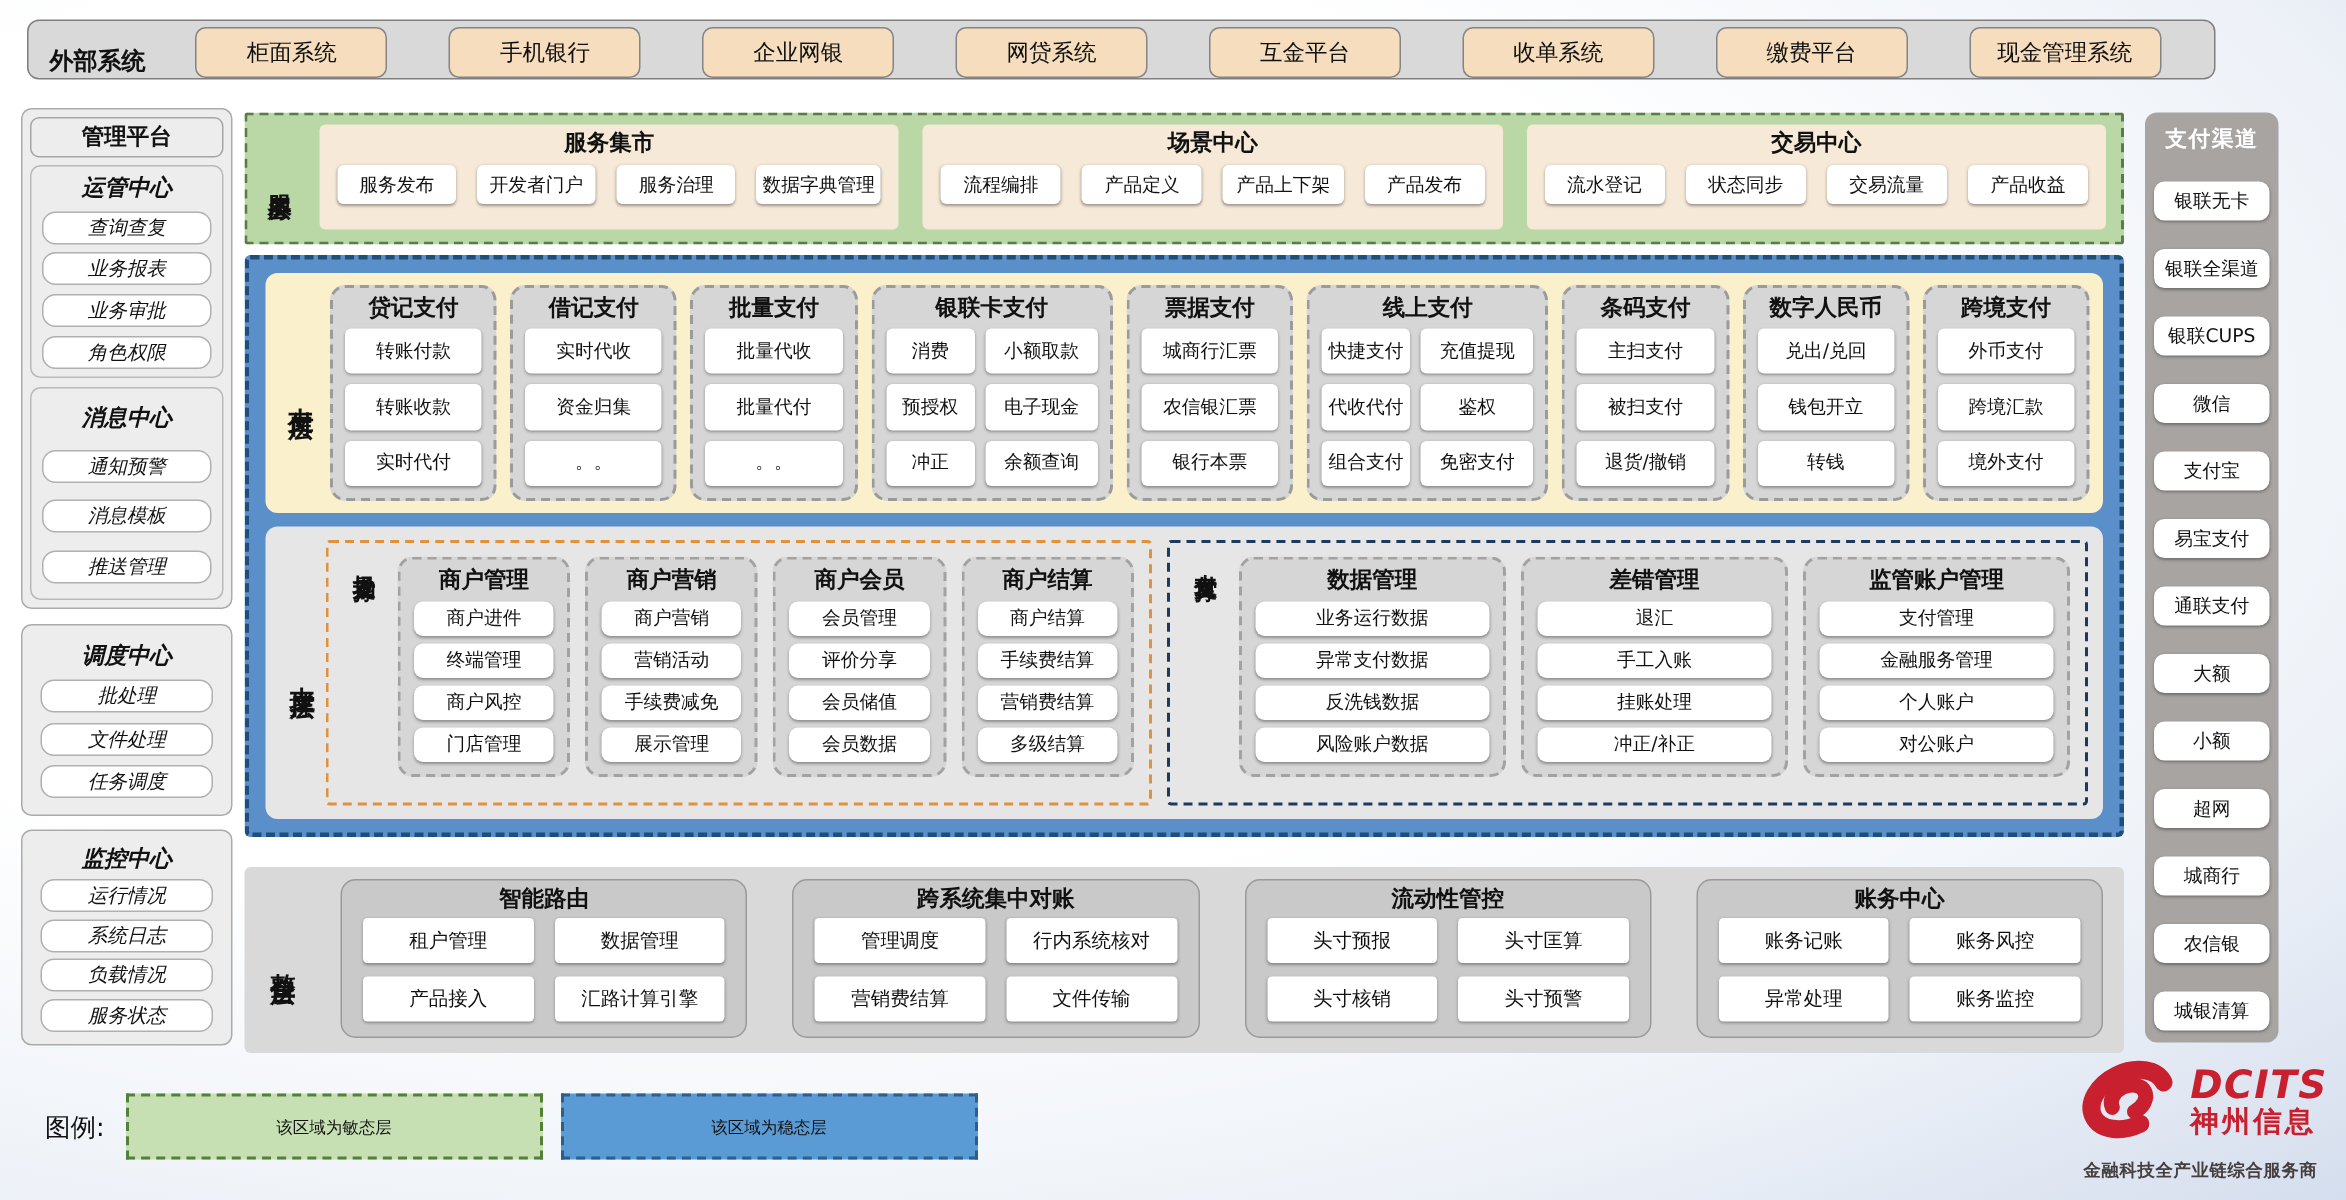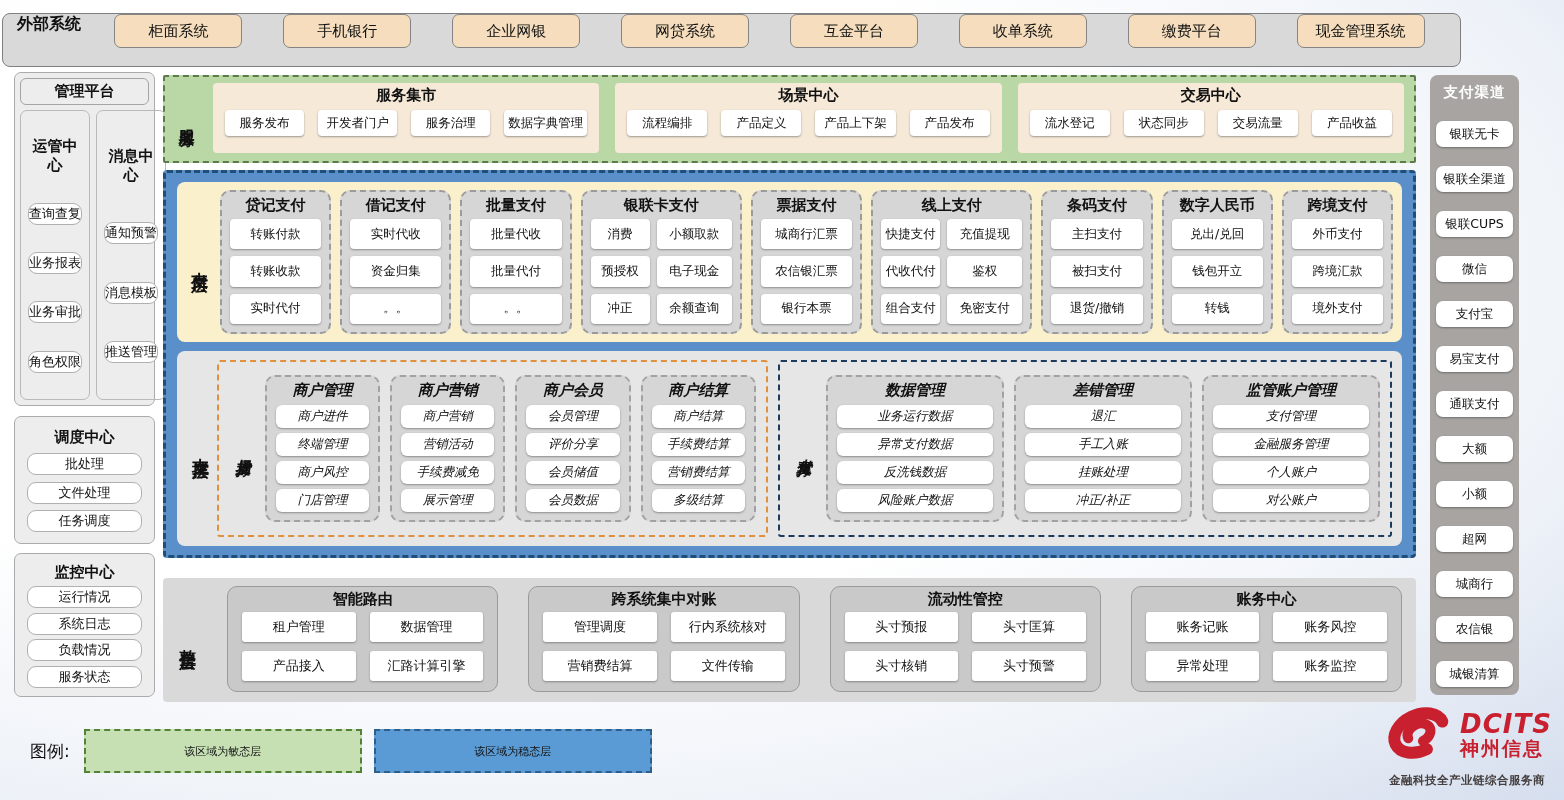--- a/index.html
+++ b/index.html
@@ -21,23 +21,23 @@
   }
   .wchip {
     background:#ffffff; border-radius:4px;
     box-shadow:0 1px 2px rgba(70,70,70,.5);
     display:flex; align-items:center; justify-content:center;
     font-size:13px; white-space:nowrap; padding:0 4px;
   }
 
   
   .top-bar {
-    position:absolute; left:2px; top:13px; width:1459px; height:54px;
+    position:absolute; left:18px; top:13px; width:1459px; height:40px;
     background:#d9d9d9; border:1px solid #7f7f7f; border-radius:8px;
-    display:flex; align-items:flex-start; padding:0 20px 0 14px; gap:12px;
+    display:flex; align-items:flex-end; padding:0 20px 0 14px; gap:12px;
   }
   .top-bar-label { font-weight:700; font-size:16px; white-space:nowrap; margin-right:6px; }
   .top-bar-items { flex:1; display:flex; justify-content:space-around; align-items:center; gap:10px; }
   .chip-tan {
     width:128px; height:34px; background:#f5ddbd;
     border:1px solid #848484; border-radius:7px;
     display:flex; align-items:center; justify-content:center;
     font-size:15px; white-space:nowrap;
   }
 
@@ -48,21 +48,21 @@
     display:flex; flex-direction:column; padding:5px 5px; gap:5px;
   }
   #mp-panel-a { top:72px; height:334px; }
   #mp-panel-b { top:416px; height:128px; }
   #mp-panel-c { top:553px; height:144px; }
   .side-title {
     border:1px solid #a5a5a5; border-radius:6px;
     font-weight:700; font-size:15px; text-align:center;
     padding:3px 0; flex:none;
   }
-  .side-groups { flex:1; display:flex; gap:6px; }
+  .side-groups { flex:1; display:flex; flex-direction:column; gap:6px;font-style:italic; }
   .side-group {
     flex:1; display:flex; flex-direction:column;
     justify-content:space-evenly; padding:3px 7px; gap:4px;
   }
   .side-group.bordered { border:1px solid #b9b9b9; border-radius:7px; }
   .side-group-title { font-weight:700; font-size:15px; text-align:center; }
   .side-chip {
     background:#fff; border:1px solid #b0b0b0; border-radius:9px;
     height:22px; display:flex; align-items:center; justify-content:center;
     font-size:13px; white-space:nowrap;
@@ -108,21 +108,21 @@
   .pay-col-body.two { grid-template-columns:44fr 56fr;text-align:right; }
   .pay-chip { font-size:12.5px; }
 
   
   .sup-panel {
     flex:1; background:#e6e6e6; border-radius:8px;
     display:flex; align-items:stretch; padding:9px 10px; gap:4px;
   }
   .sup-panel .vlabel { width:26px; }
   .sup-groups { flex:1; display:flex; gap:10px; }
-  .sup-group { display:flex; align-items:center; padding:9px 10px; gap:10px; border-radius:3px;font-style:italic; }
+  .sup-group { display:flex; align-items:flex-start; padding:9px 10px; gap:10px; border-radius:3px; }
   .sup-group.orange { flex:1; border:2px dashed #e0913d; }
   .sup-group.navy   { flex:1.12; border:2px dashed #1c3a5e; }
   .sup-vlabel { width:24px; font-size:15px; letter-spacing:1px; }
   .sup-col {
     flex:1; background:#d6d6d6; border:2px dashed #a2a2a2; border-radius:10px;
     display:flex; flex-direction:column; justify-content:space-between;
     padding:4px 9px 8px; gap:5px; min-width:0;
   }
   .sup-col-title { font-weight:700; font-size:15px; text-align:center; white-space:nowrap; }
   .sup-chip { height:23px; font-size:12.5px; border-radius:6px; }

